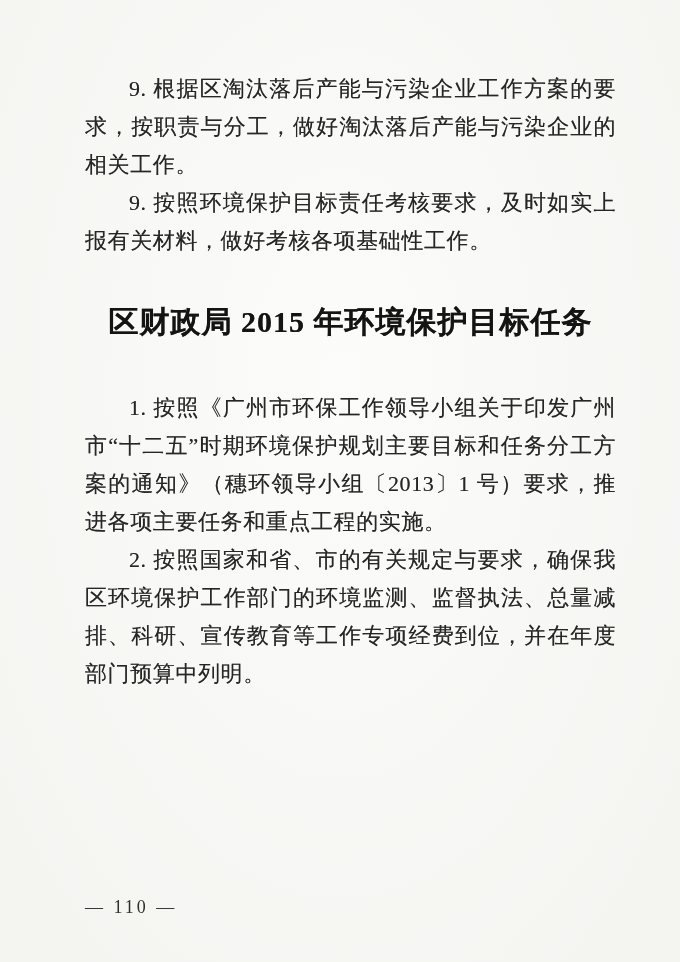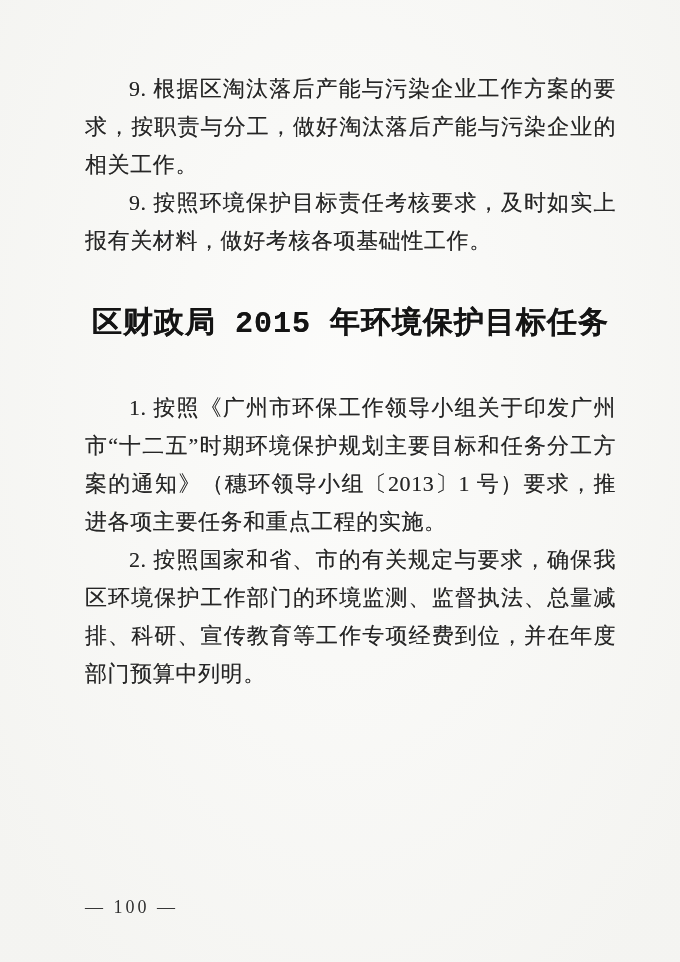--- a/index.html
+++ b/index.html
@@ -39,21 +39,20 @@
     text-indent: 0;
   }
   .doc-title {
     font-size: 30px;
     font-weight: bold;
     text-align: center;
     margin: 42px 0 46px 0;
     color: #141414;
     letter-spacing: 1px;
     text-shadow: 0 0 0.5px rgba(0,0,0,0.7);
-    font-family: Liberation Mono, monospace;
   }
   .footer-page-number {
     position: absolute;
     left: 85px;
     bottom: 44px;
     font-size: 18px;
     letter-spacing: 3px;
     color: #2e2e2e;
   }
 </style>
@@ -67,15 +66,15 @@
 
   <p class="para">9. 按照环境保护目标责任考核要求，及时如实上报有关材料，做好考核各项基础性工作。</p>
 
   <h1 class="doc-title">区财政局 2015 年环境保护目标任务</h1>
 
 
   <p class="para">1. 按照《广州市环保工作领导小组关于印发广州市“十二五”时期环境保护规划主要目标和任务分工方案的通知》（穗环领导小组〔2013〕1 号）要求，推进各项主要任务和重点工程的实施。</p>
 
   <p class="para">2. 按照国家和省、市的有关规定与要求，确保我区环境保护工作部门的环境监测、监督执法、总量减排、科研、宣传教育等工作专项经费到位，并在年度部门预算中列明。</p>
 
-  <div class="footer-page-number">— 100 —</div>
+  <div class="footer-page-number">— 110 —</div>
 
 </div>
 
 </body></html>

